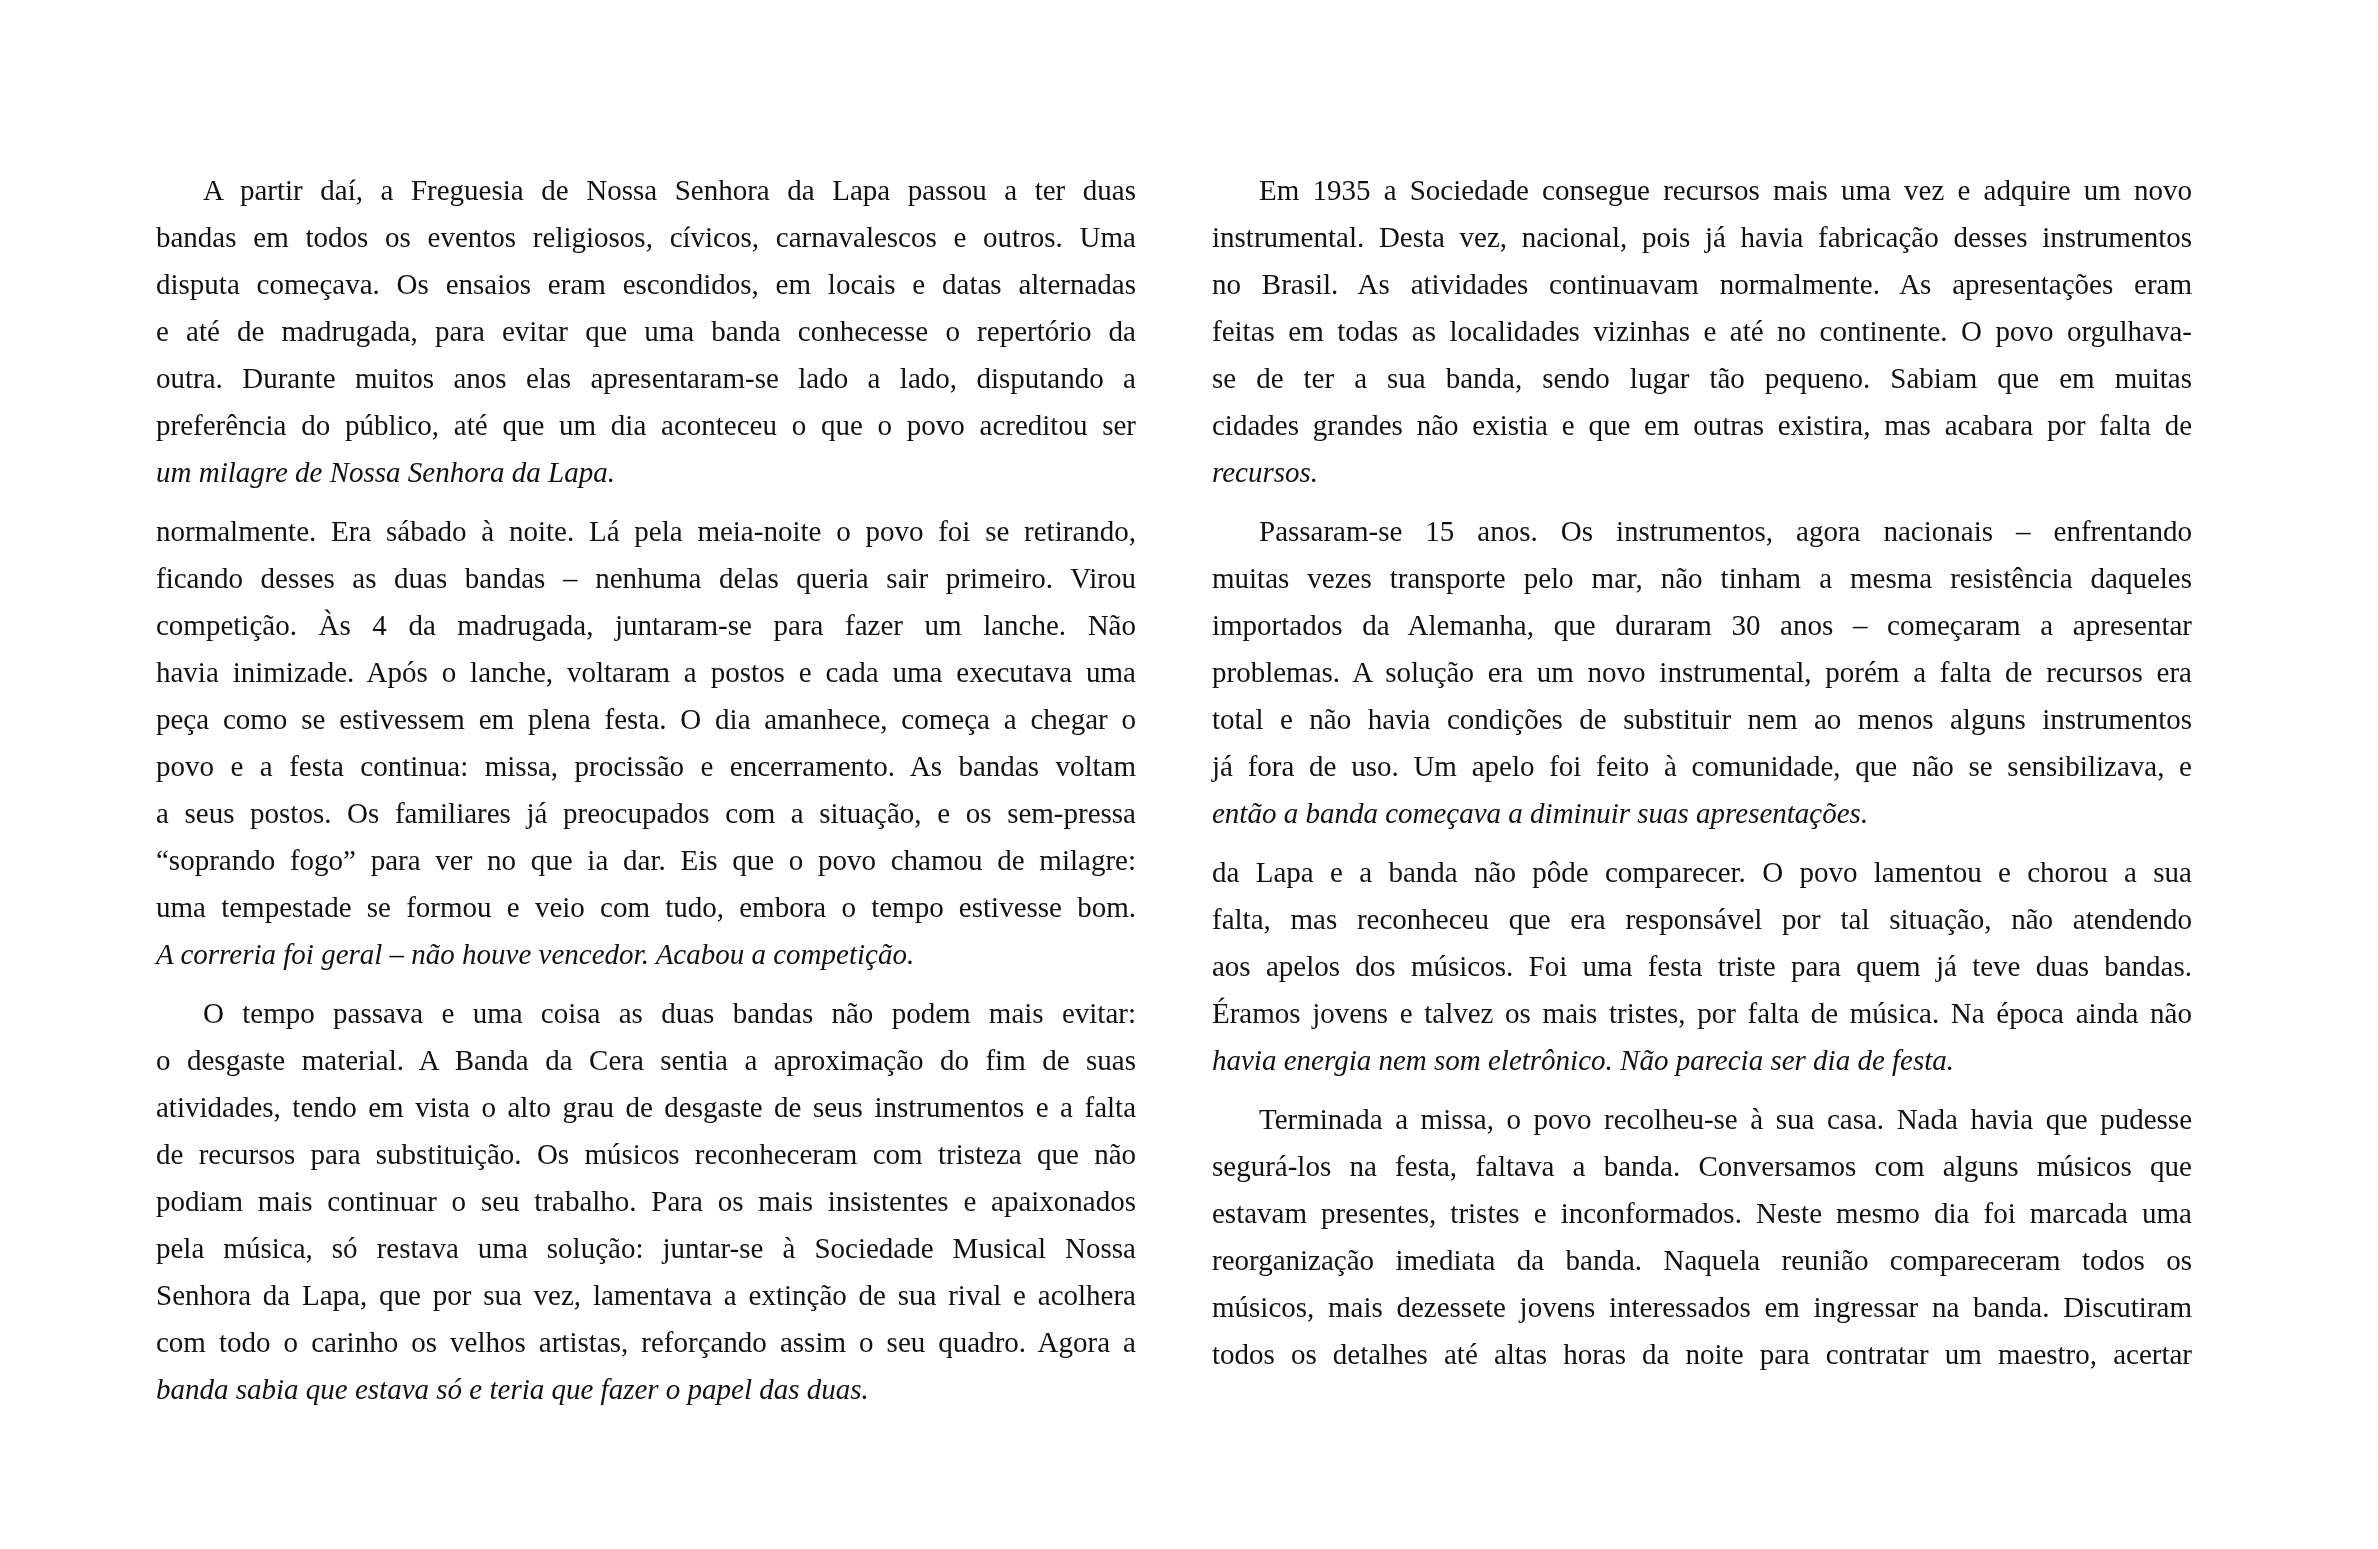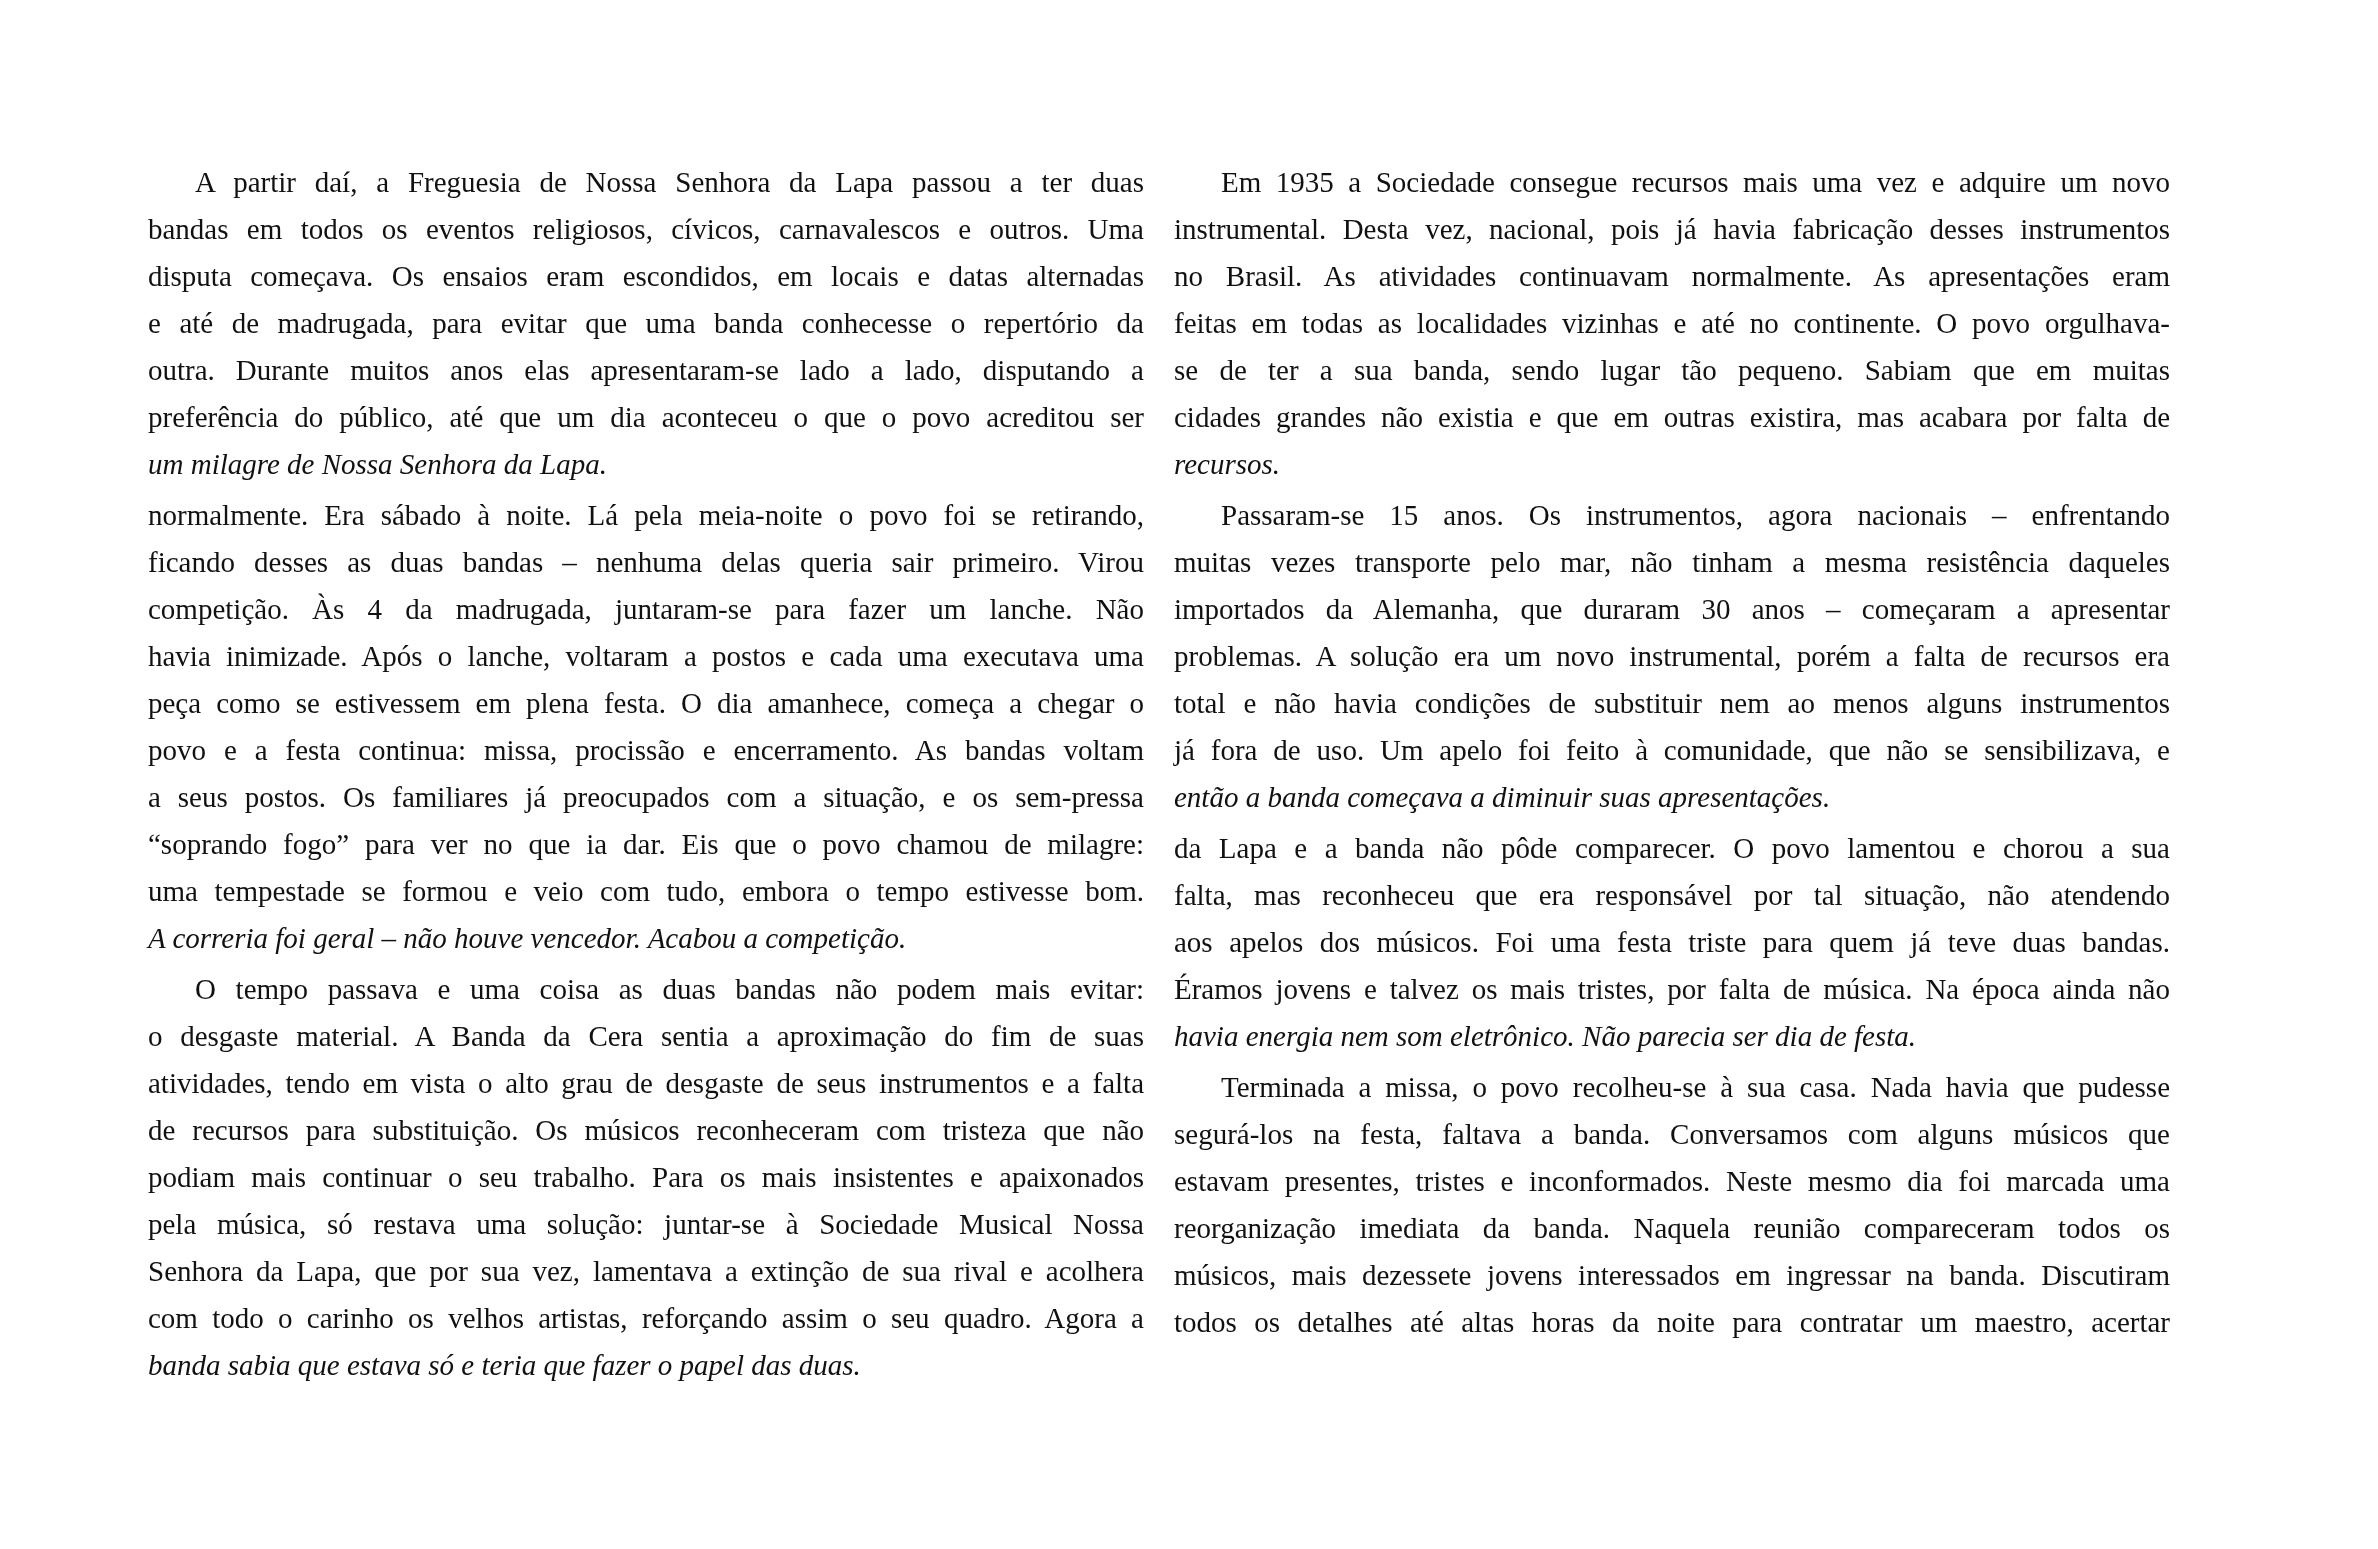--- a/index.html
+++ b/index.html
@@ -20,22 +20,22 @@
     left: 0; top: 0;
     width: 2379px;
     height: 1550px;
   }
   .column {
     position: absolute;
     top: 155px;
     width: 1004px;
   }
   .column.left  { left: 144px; }
-  .column.right { left: 1170px; }
-  .paragraph { margin: 4px; padding: 0; }
+  .column.right { left: 1200px; }
+  .paragraph { margin: 12px; padding: 0; }
   .line {
     display: block;
     height: 47px;
     line-height: 47px;
     font-size: 29px;
     white-space: nowrap;
     text-align: justify;
     text-align-last: justify;
     transform-origin: left center;
   }

